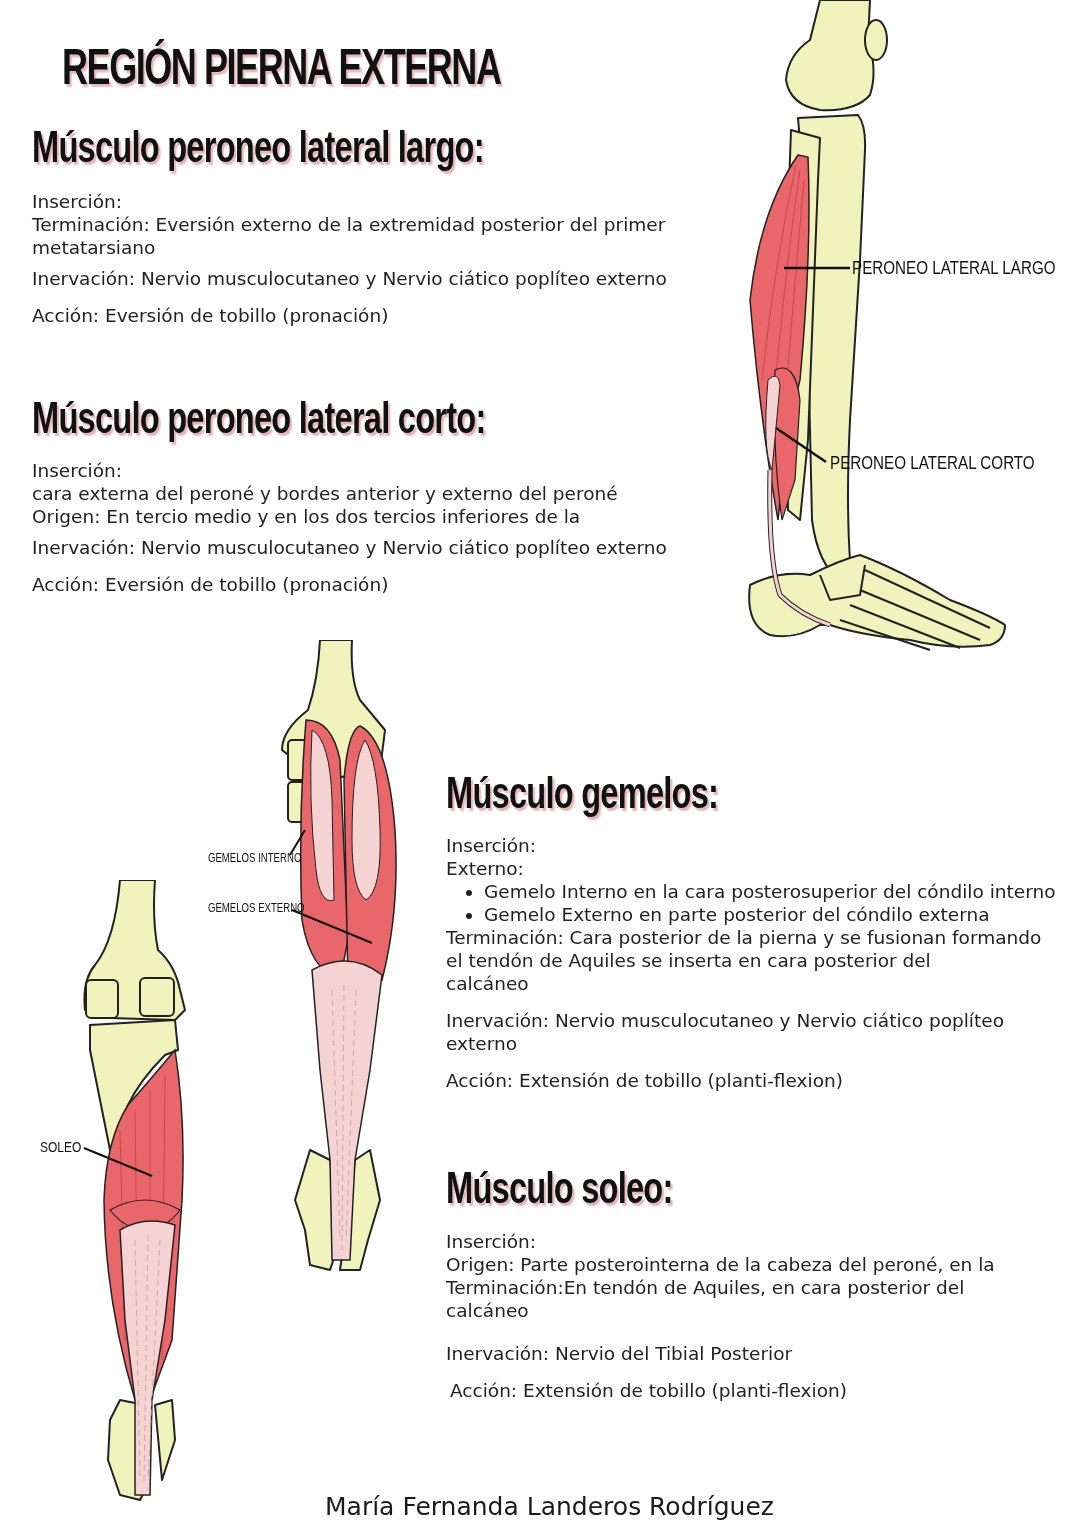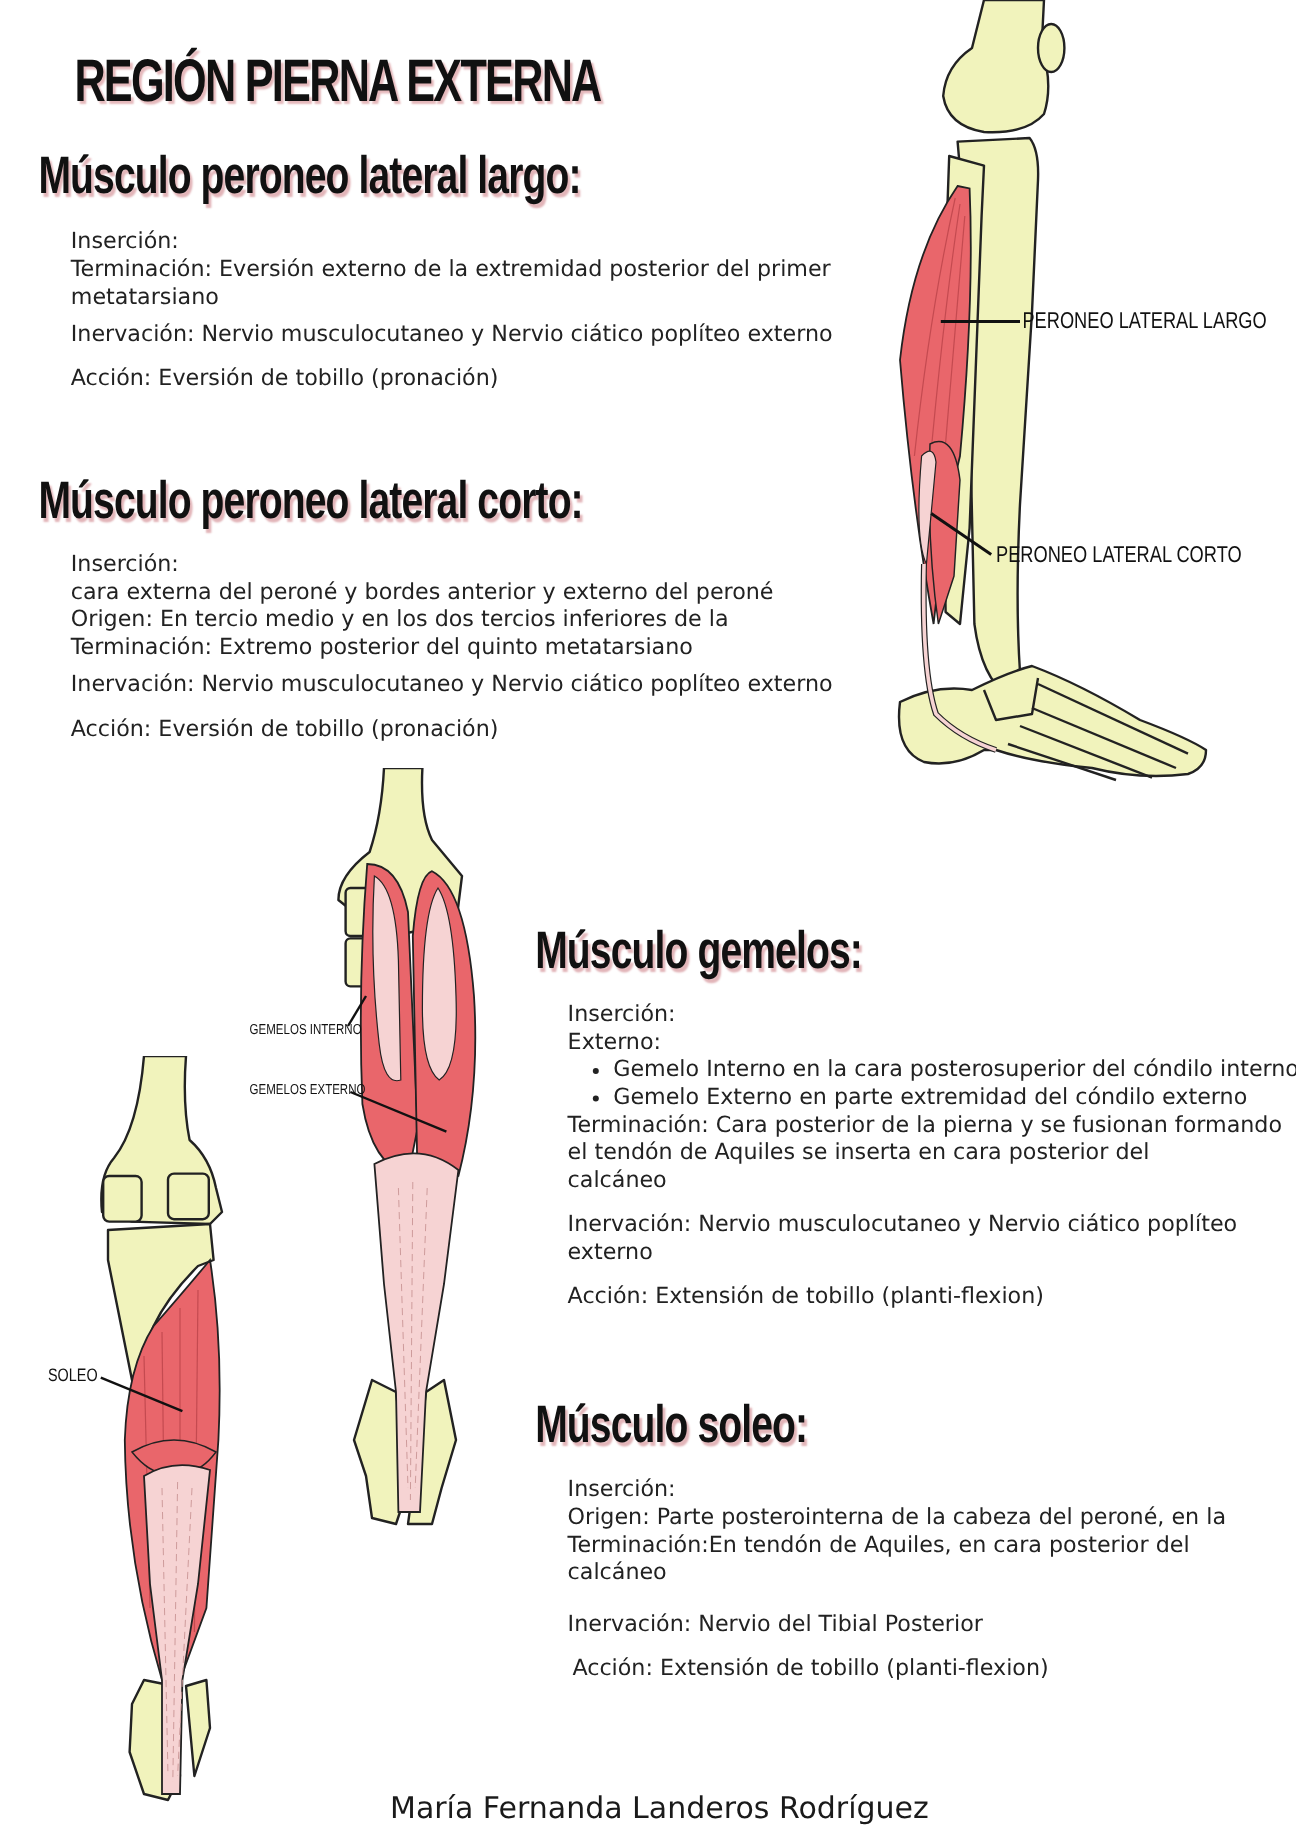--- a/index.html
+++ b/index.html
@@ -11,21 +11,21 @@
     font-weight: bold; font-size: 50px; letter-spacing: -2px; color: #111;
     transform: scaleX(0.72); transform-origin: left top;
     text-shadow: 3px 3px 2px #e5b8bb; white-space: nowrap;
   }
   .heading {
     font-family: "Liberation Sans", sans-serif; font-weight: bold;
     font-size: 44px; color: #111; letter-spacing: -1px;
     transform: scaleX(0.74); transform-origin: left top;
     text-shadow: 3px 3px 2px #e2b4b8; white-space: nowrap;
   }
-  .body-text { font-size: 18.5px; line-height: 23px; color: #222; white-space: nowrap; margin-left: 27px; }
+  .body-text { font-size: 18.5px; line-height: 23px; color: #222; white-space: nowrap; }
   .body-text p { margin: 0; }
   .gap { height: 8px; }
   .gap2 { height: 14px; }
   ul.bullets { margin: 0; padding: 0 0 0 38px; }
   ul.bullets li { margin: 0; }
   .label { font-family: "Liberation Sans", sans-serif; font-size: 19px; color: #111;
            transform: scaleX(0.8); transform-origin: left top; white-space: nowrap; }
   .label.small { font-size: 12px; }
   .footer { font-family: "DejaVu Sans", sans-serif; font-size: 25px; color: #1a1a1a; white-space: nowrap; text-align: center; }
 </style>
@@ -43,34 +43,33 @@
   <p>Inervación: Nervio musculocutaneo y Nervio ciático poplíteo externo</p>
   <div class="gap2"></div>
   <p>Acción: Eversión de tobillo (pronación)</p>
 </div>
 
 <div class="abs heading" style="left:32px; top:393px;">Músculo peroneo lateral corto:</div>
 <div class="abs body-text" style="left:32px; top:459px;">
   <p>Inserción:</p>
   <p>cara externa del peroné y bordes anterior y externo del peroné</p>
   <p>Origen: En tercio medio y en los dos tercios inferiores de la</p>
-  <p>Terminación: Extremo posterior del quinto metatarsiano</p>
   <div class="gap"></div>
   <p>Inervación: Nervio musculocutaneo y Nervio ciático poplíteo externo</p>
   <div class="gap2"></div>
   <p>Acción: Eversión de tobillo (pronación)</p>
 </div>
 
 <div class="abs heading" style="left:446px; top:768px;">Músculo gemelos:</div>
 <div class="abs body-text" style="left:446px; top:834px;">
   <p>Inserción:</p>
   <p>Externo:</p>
   <ul class="bullets">
     <li>Gemelo Interno en la cara posterosuperior del cóndilo interno</li>
-    <li>Gemelo Externo en parte extremidad del cóndilo externo</li>
+    <li>Gemelo Externo en parte posterior del cóndilo externa</li>
   </ul>
   <p>Terminación: Cara posterior de la pierna y se fusionan formando</p>
   <p>el tendón de Aquiles se inserta en cara posterior del</p>
   <p>calcáneo</p>
   <div class="gap2"></div>
   <p>Inervación: Nervio musculocutaneo y Nervio ciático poplíteo</p>
   <p>externo</p>
   <div class="gap2"></div>
   <p>Acción: Extensión de tobillo (planti-flexion)</p>
 </div>

